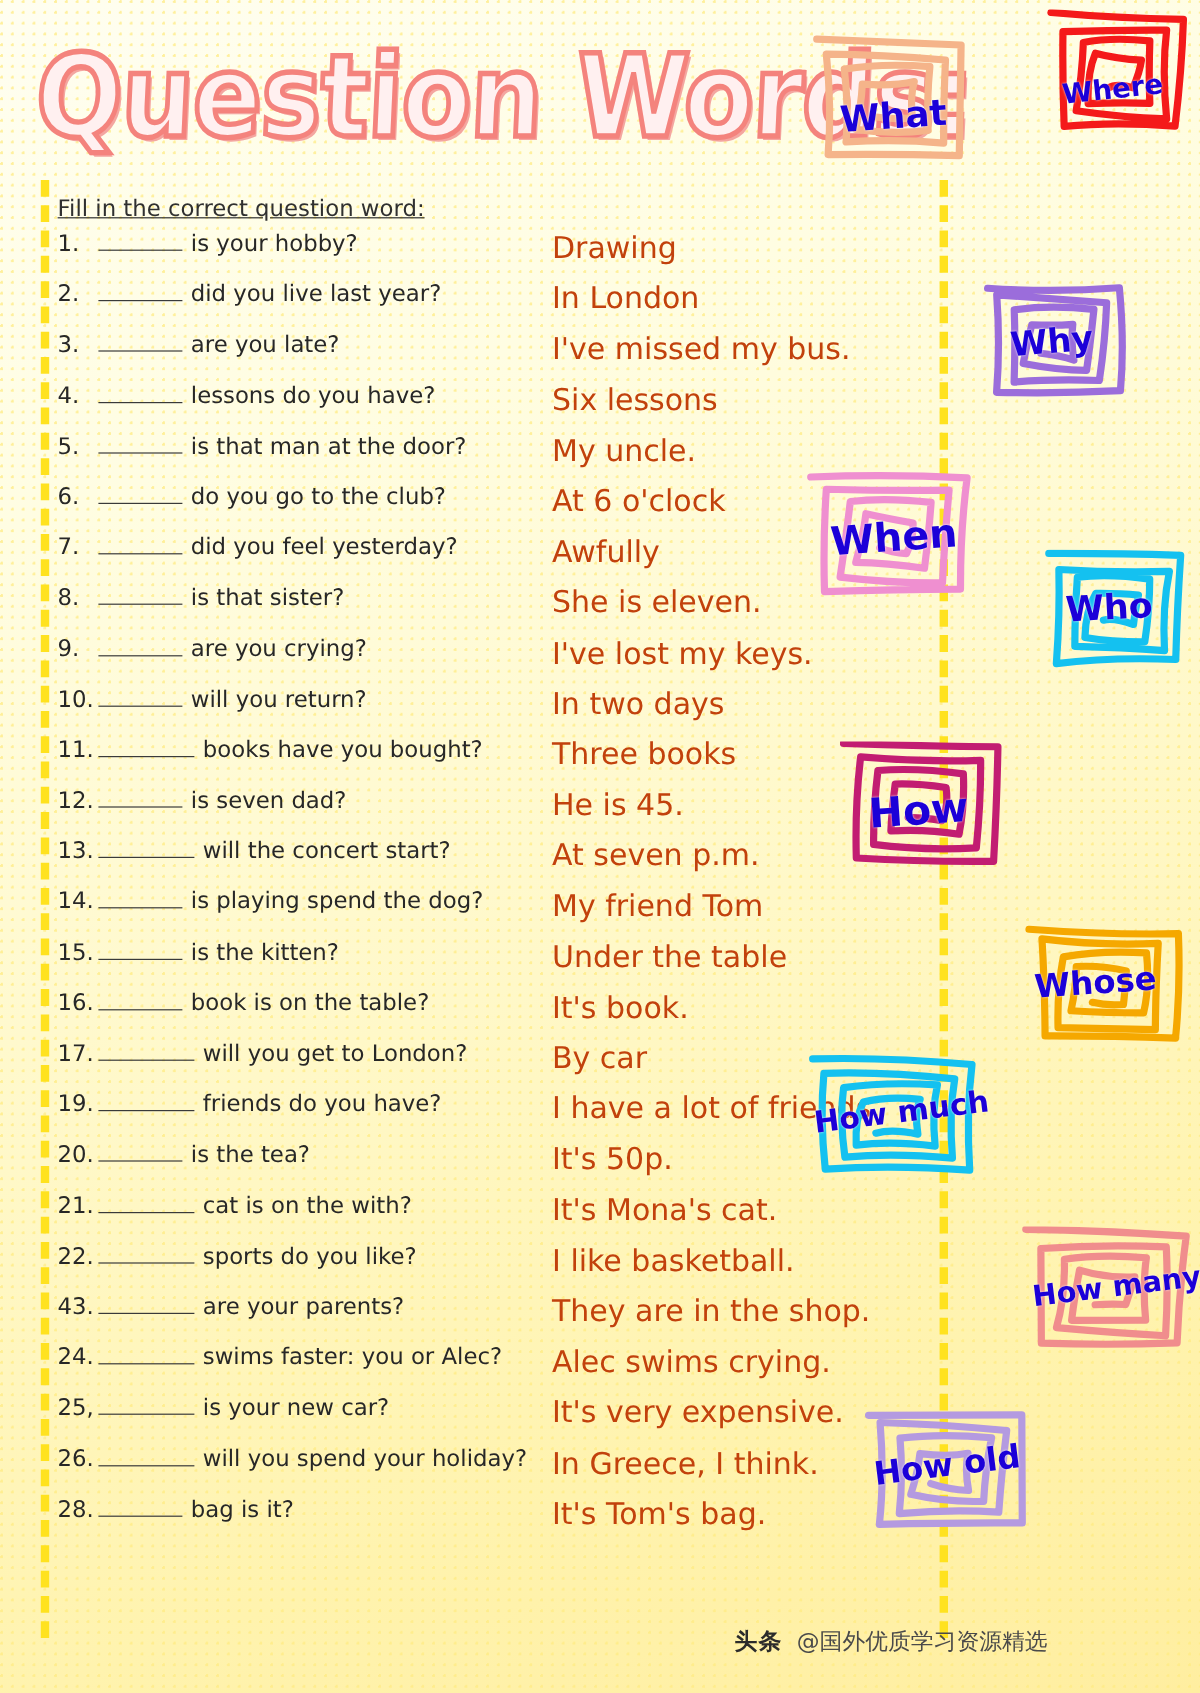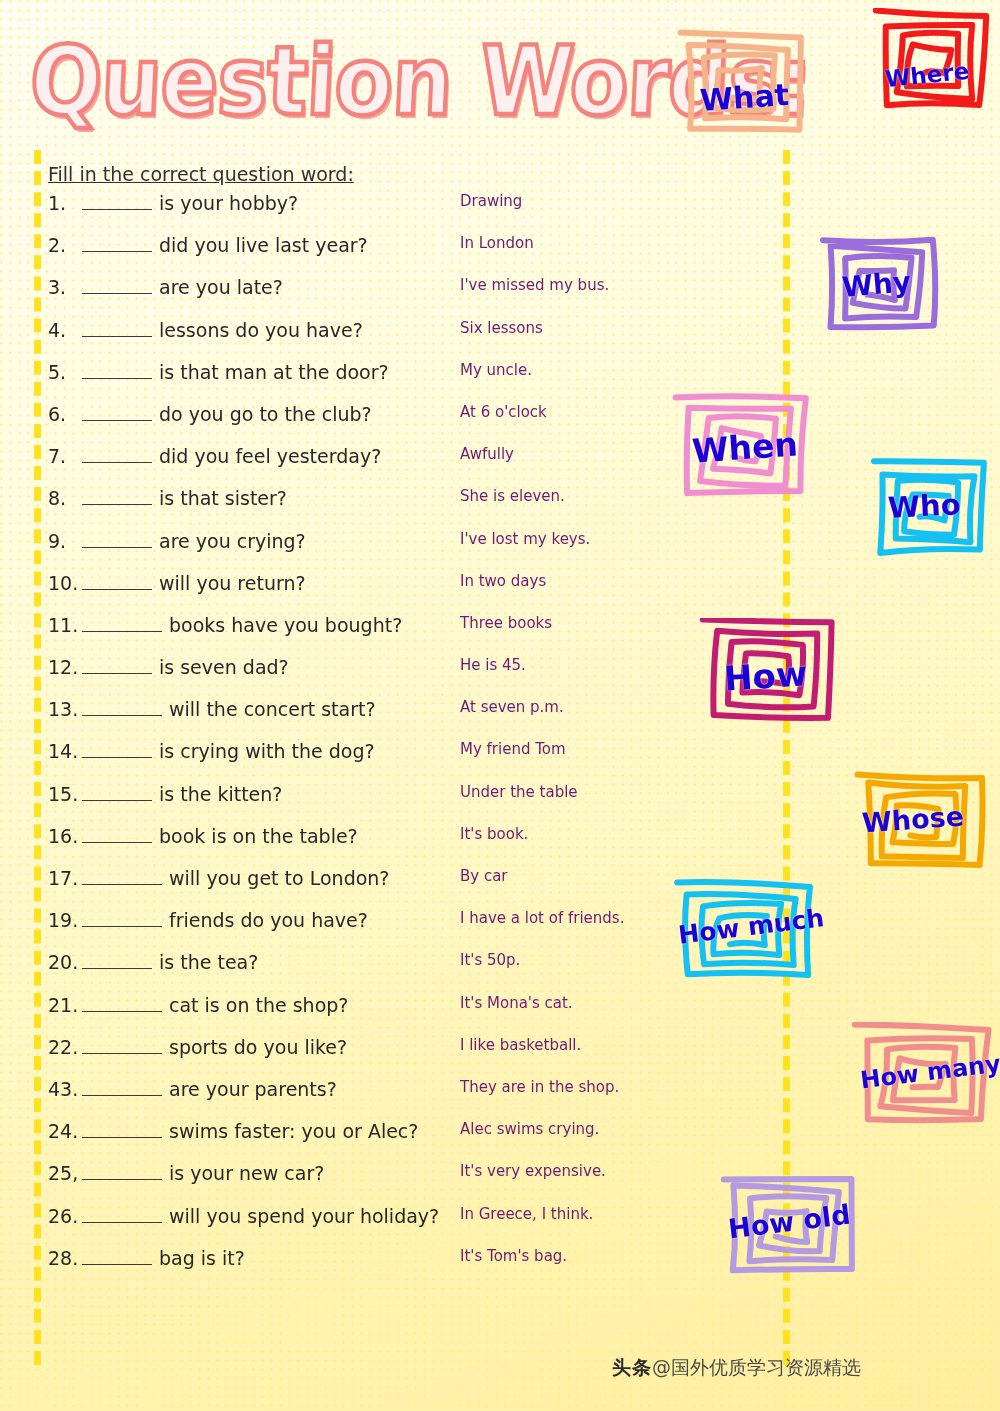--- a/index.html
+++ b/index.html
@@ -98,22 +98,22 @@
     border-bottom: 1.6px solid #3a3a3a;
     height: 15px;
     margin: 0 7px 0 2px;
   }
   .qtext {
     flex: none;
   }
   .answer {
     position: absolute;
     left: 412px;
-    font-size: 15px;
-    color: #701a75;
+    font-size: 25px;
+    color: #c2410c;
   }
   .rowinner {
     position: relative;
     width: 100%;
     display: flex;
     align-items: baseline;
   }
 
   
   .flower {
@@ -129,21 +129,21 @@
     text-shadow: 0 0 2px rgba(255,255,255,.9);
     pointer-events: none;
   }
 
   
   #watermark {
     position: absolute;
     left: 612px;
     top: 1355px;
     display: flex;
-    gap: 0;
+    gap: 12px;
     font-size: 19px;
     color: #4a4a4a;
     font-family: "DejaVu Sans", sans-serif;
   }
   #wm-logo {
     font-weight: bold;
     color: #2b2b2b;
     letter-spacing: 1px;
   }
 </style>
@@ -261,21 +261,21 @@
         <span class="num">13.</span>
         <span class="blank" style="width: 80px;"></span>
         <span class="qtext">will the concert start?</span>
         <span class="answer">At seven p.m.</span>
       </div>
     </div>
     <div class="row">
       <div class="rowinner">
         <span class="num">14.</span>
         <span class="blank" style="width: 70px;"></span>
-        <span class="qtext">is crying with the dog?</span>
+        <span class="qtext">is playing spend the dog?</span>
         <span class="answer">My friend Tom</span>
       </div>
     </div>
     <div class="row">
       <div class="rowinner">
         <span class="num">15.</span>
         <span class="blank" style="width: 70px;"></span>
         <span class="qtext">is the kitten?</span>
         <span class="answer">Under the table</span>
       </div>
@@ -309,21 +309,21 @@
         <span class="num">20.</span>
         <span class="blank" style="width: 70px;"></span>
         <span class="qtext">is the tea?</span>
         <span class="answer">It's 50p.</span>
       </div>
     </div>
     <div class="row">
       <div class="rowinner">
         <span class="num">21.</span>
         <span class="blank" style="width: 80px;"></span>
-        <span class="qtext">cat is on the shop?</span>
+        <span class="qtext">cat is on the with?</span>
         <span class="answer">It's Mona's cat.</span>
       </div>
     </div>
     <div class="row">
       <div class="rowinner">
         <span class="num">22.</span>
         <span class="blank" style="width: 80px;"></span>
         <span class="qtext">sports do you like?</span>
         <span class="answer">I like basketball.</span>
       </div>

